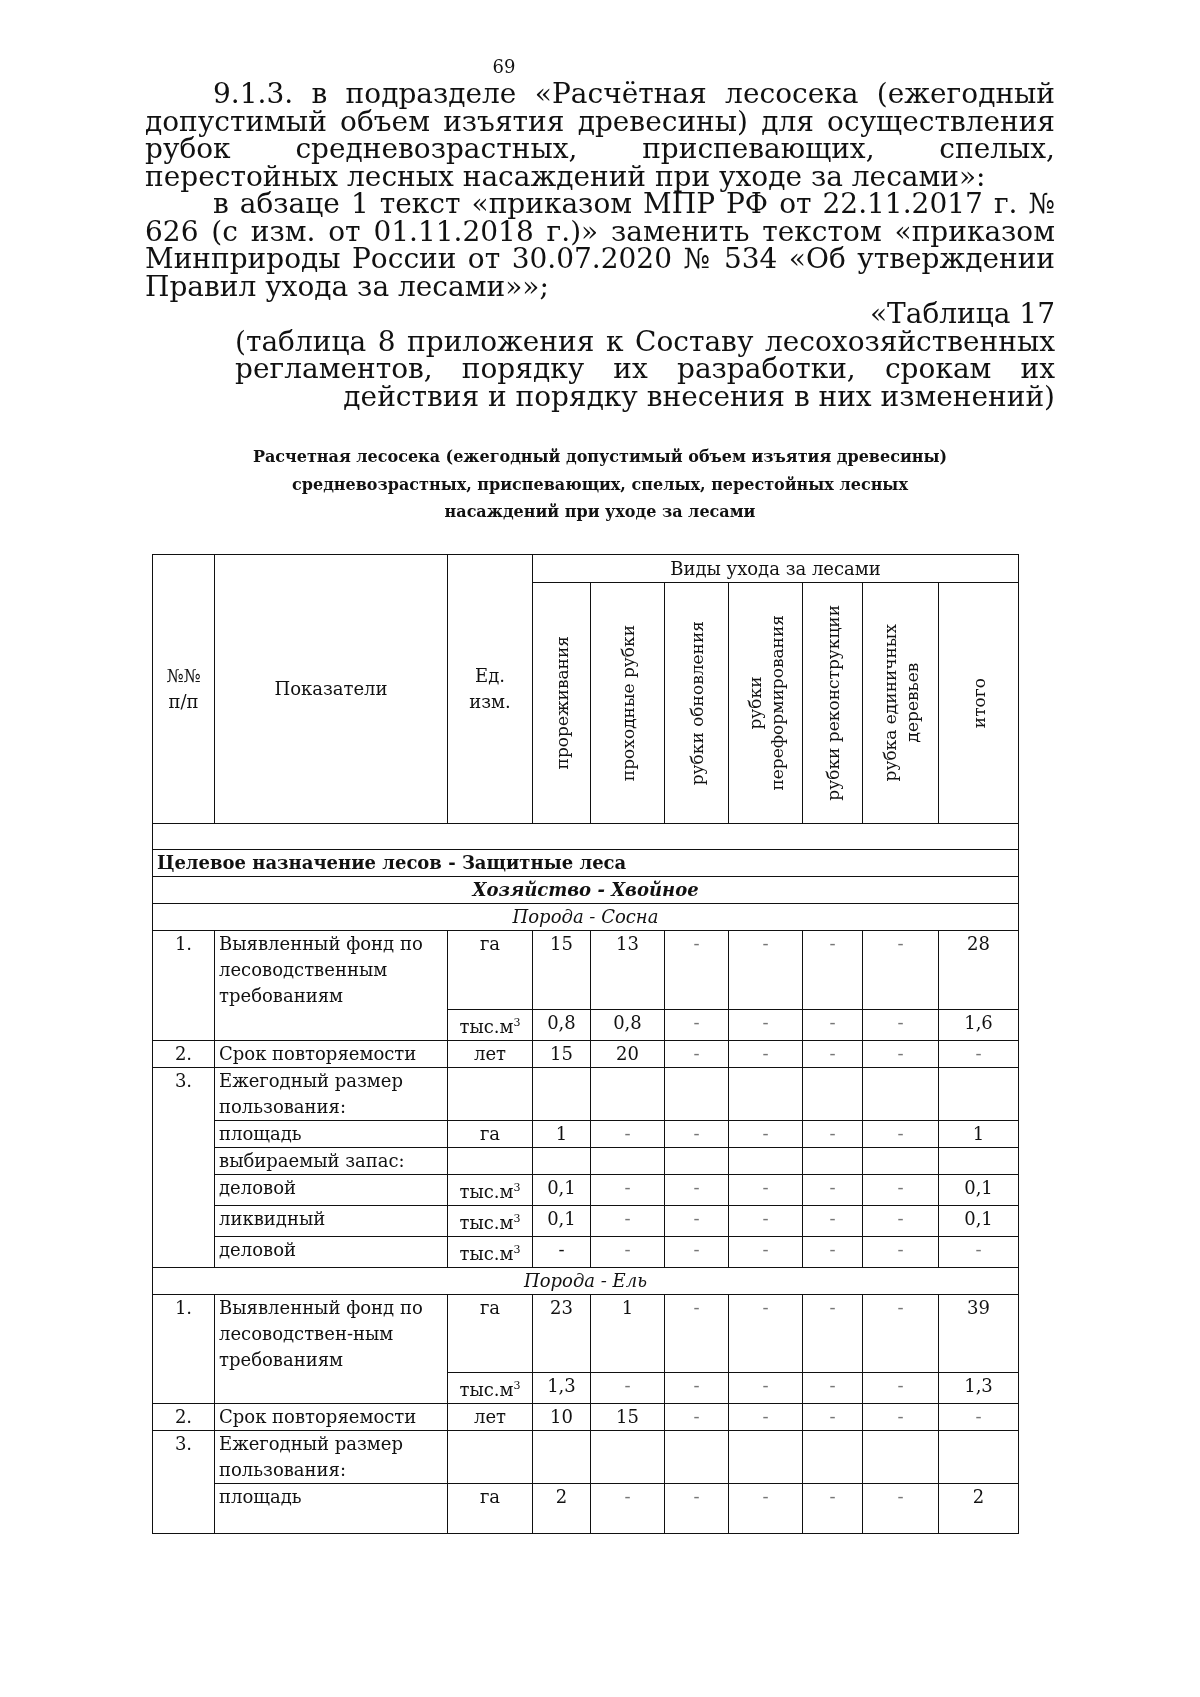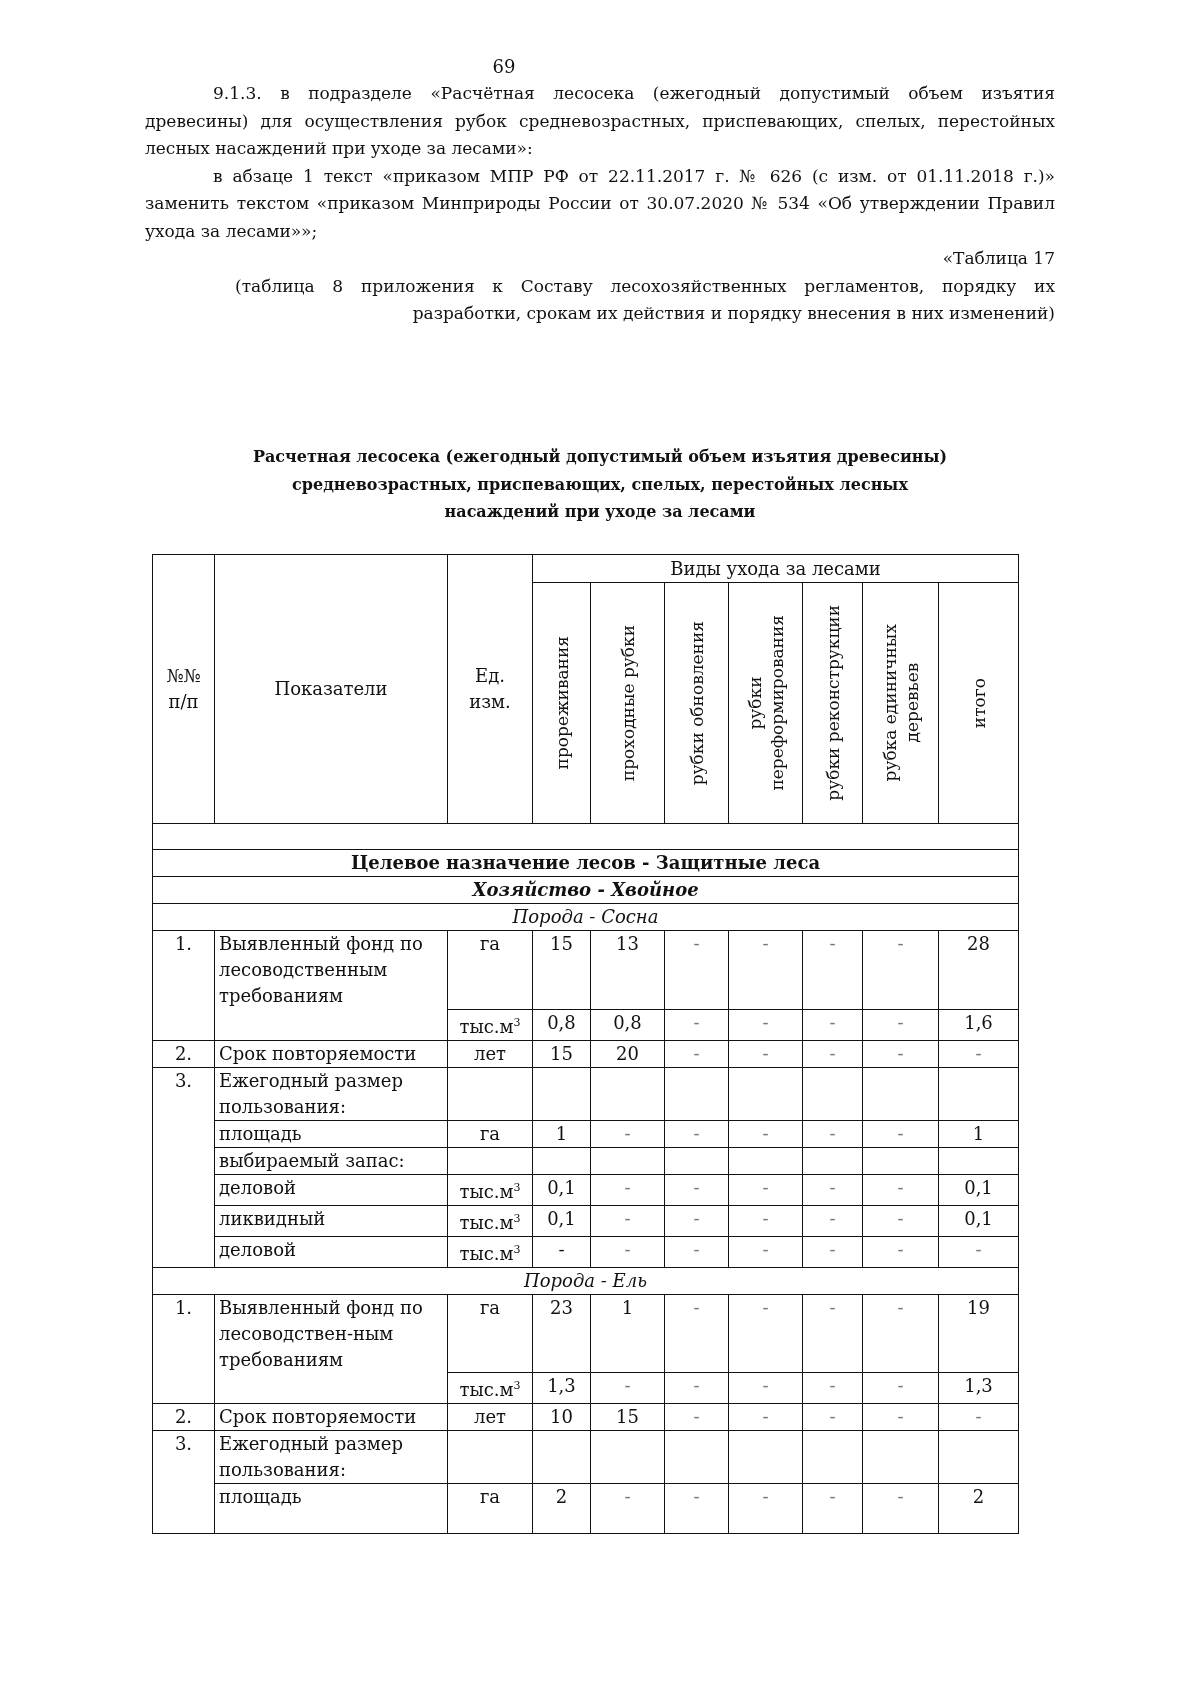--- a/index.html
+++ b/index.html
@@ -1,31 +1,31 @@
 <!DOCTYPE html>
 <html><head>
 <meta charset="utf-8">
 <style>
   html,body{margin:0;padding:0;background:#fff;}
   body{width:1200px;height:1697px;position:relative;font-family:"DejaVu Serif","Liberation Serif",serif;color:#111;overflow:hidden;}
   .page-num{position:absolute;top:56px;left:0;width:1008px;text-align:center;font-size:18px;}
-  .body-text{position:absolute;left:145px;width:910px;top:80px;font-size:17px;line-height:27.5px;}
+  .body-text{position:absolute;left:145px;width:910px;top:80px;font-size:28px;line-height:27.5px;}
   .body-text p{margin:0;text-align:justify;text-align-last:left;}
   .indent{text-indent:68px;}
   .right{text-align:left;text-align-last:right !important;}
   .caption{padding-left:90px;}
   .title{position:absolute;top:443px;left:0;width:1200px;text-align:center;font-weight:bold;font-size:16px;line-height:27.5px;}
   table{position:absolute;left:152px;top:554px;width:866px;border-collapse:collapse;font-size:18px;table-layout:fixed;}
   td,th{border:1.5px solid #111;padding:0 4px;font-weight:normal;vertical-align:top;line-height:26px;}
   th{text-align:center;vertical-align:middle;}
   .vert{height:240px;padding:0;}
   .vert div{writing-mode:vertical-rl;transform:rotate(180deg);margin:auto;font-size:17px;line-height:22px;text-align:center;white-space:pre-line;}
   .c{text-align:center;}
   .blank{height:25px;}
-  .sec1{text-align:center;font-weight:bold;}
+  .sec1{text-align:left;font-weight:bold;}
   .sec2{text-align:center;font-weight:bold;font-style:italic;}
   .sec3{text-align:center;font-style:italic;}
   .dash{color:#777;}
   .nbb{border-bottom:none;}
   .nbt{border-top:none;}
   sup{font-size:11px;}
 </style>
 </head>
 <body>
 
@@ -215,21 +215,21 @@
       <tr>
         <td class="c nbb">1.</td>
         <td class=" nbb">Выявленный фонд по лесоводствен-ным требованиям</td>
         <td class="c"><span>га</span></td>
         <td class="c">23</td>
         <td class="c">1</td>
         <td class="c dash">-</td>
         <td class="c dash">-</td>
         <td class="c dash">-</td>
         <td class="c dash">-</td>
-        <td class="c">19</td>
+        <td class="c">39</td>
       </tr>
       <tr>
         <td class="c nbt"></td>
         <td class="nbt"></td>
         <td class="c"><span>тыс.м</span><sup>3</sup></td>
         <td class="c">1,3</td>
         <td class="c dash">-</td>
         <td class="c dash">-</td>
         <td class="c dash">-</td>
         <td class="c dash">-</td>

